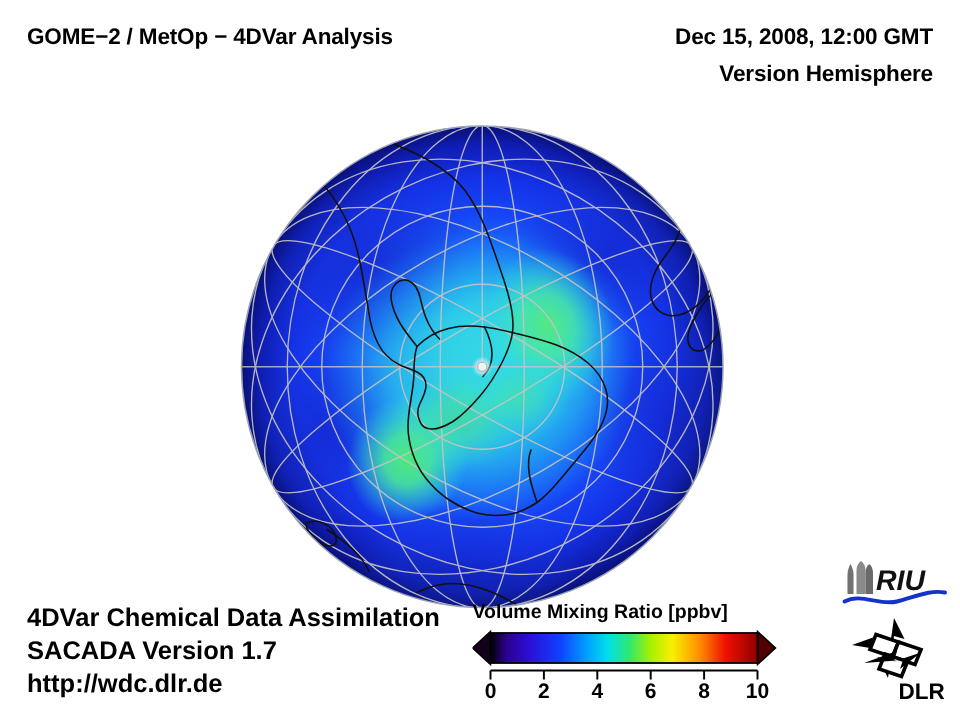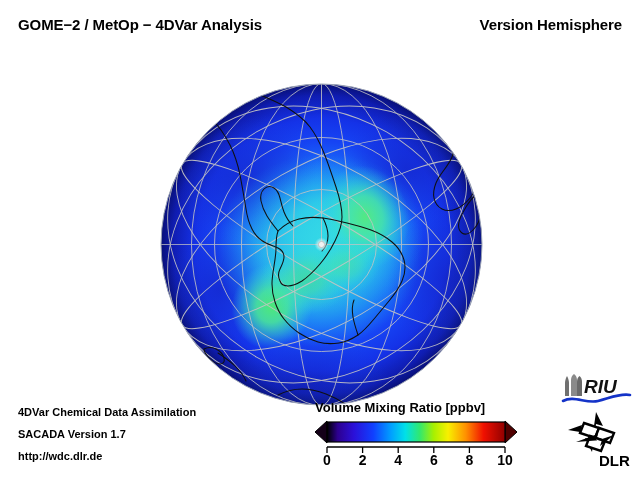--- a/index.html
+++ b/index.html
@@ -52,21 +52,21 @@
   }
   #globe-svg { display: block; }
 
   
   #footer-left {
     position: absolute;
     left: 18px;
     top: 401px;
   }
   .ftr-line {
-    font-size: 11px;
+    font-size: 17px;
     font-weight: bold;
     line-height: 22px;
     white-space: nowrap;
   }
 
   
   #colorbar-block {
     position: absolute;
     left: 315px;
     top: 400px;
@@ -98,20 +98,21 @@
   }
 </style>
 </head>
 <body>
 
 <div id="header-left">
   <div class="hdr-line">GOME−2 / MetOp − 4DVar Analysis</div>
 </div>
 
 <div id="header-right">
+  <div class="hdr-line">Dec 15, 2008, 12:00 GMT</div>
   <div class="hdr-line">Version Hemisphere</div>
 </div>
 
 <div id="globe-wrap">
 <svg id="globe-svg" width="323" height="323" viewBox="0 0 323 323">
   <defs>
     <clipPath id="globeClip">
       <circle cx="161.5" cy="161.5" r="160.5"></circle>
     </clipPath>
 

